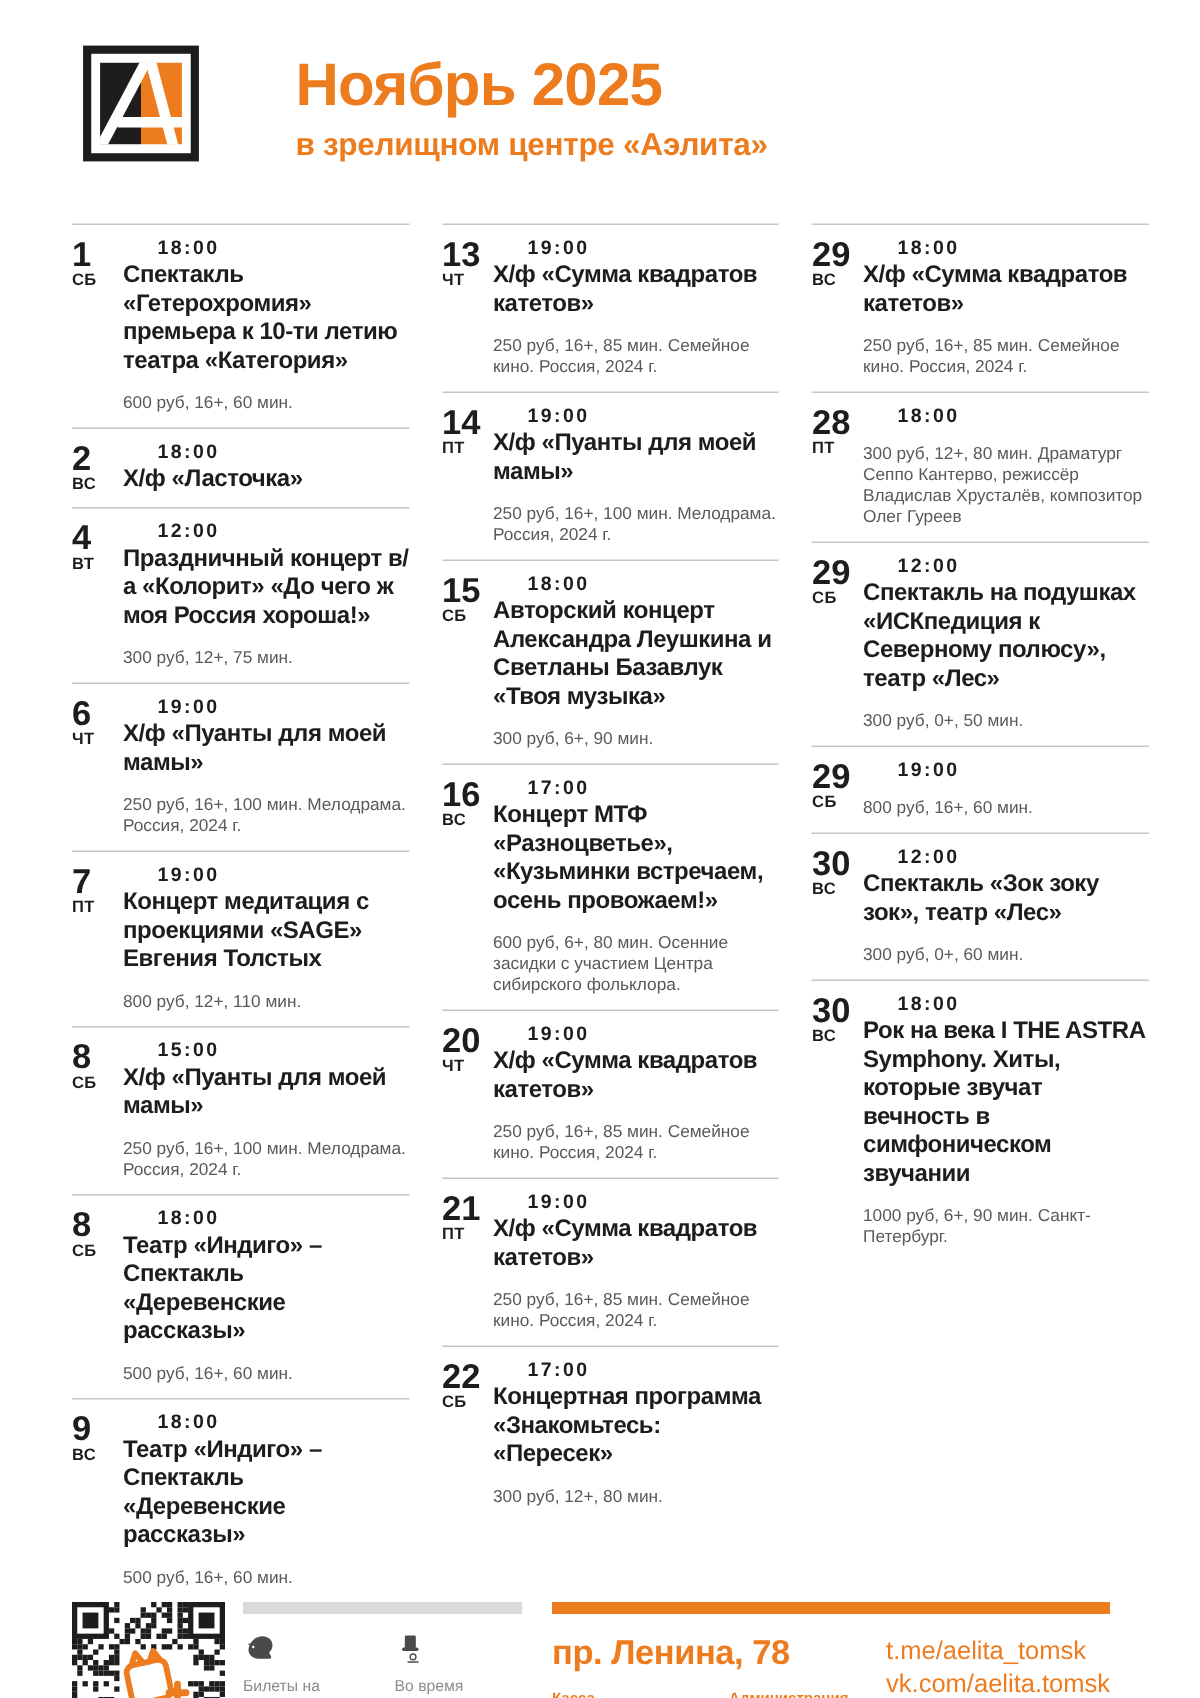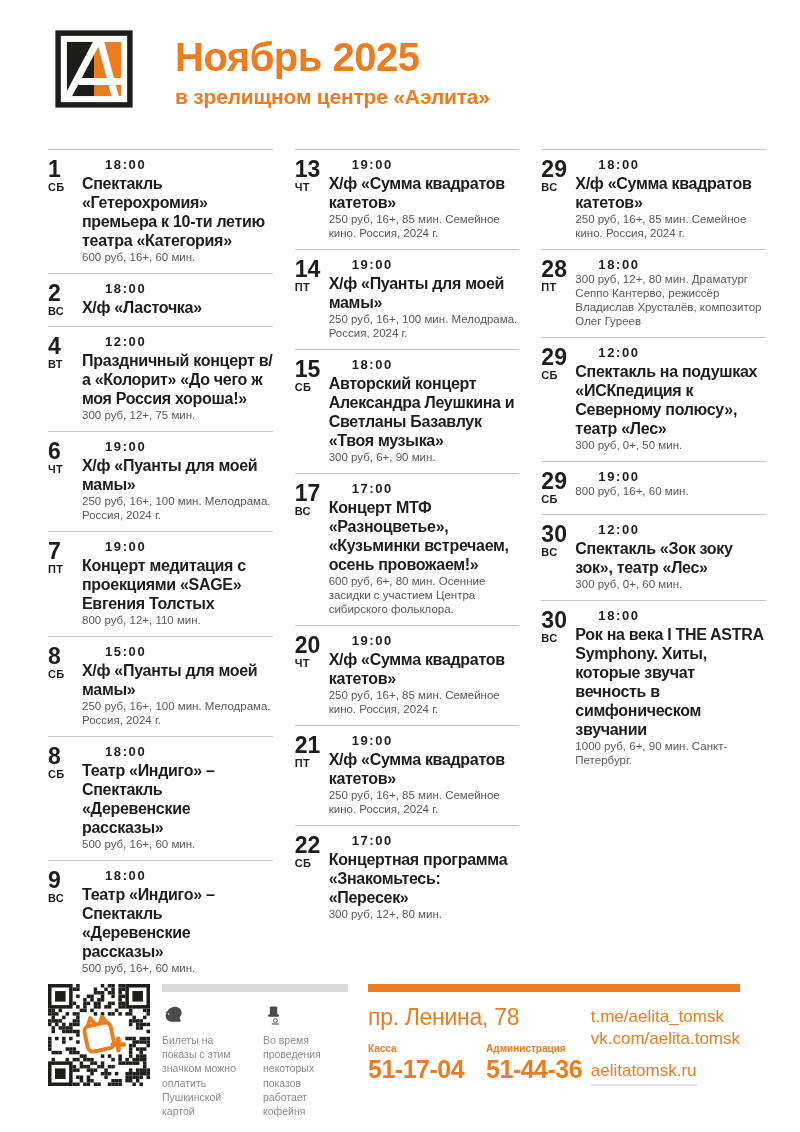--- a/index.html
+++ b/index.html
@@ -2,51 +2,51 @@
 <html style="--accent: #ed7c1f; --ink: #1d1d1b; --muted: #58595b; --note: #8c8c8c; --divider: #c6c6c6; --graybar: #d9d9d9; --icon-gray: #4a4a4a;"><head>
 <meta charset="utf-8">
 <style>
   html,body{margin:0;padding:0;background:#ffffff;}
   .page{
     width:800px;height:1132px;background:#fff;overflow:hidden;
     font-family:"Liberation Sans",sans-serif;color:var(--ink,#1d1d1b);
     display:flex;flex-direction:column;box-sizing:border-box;
   }
   
-  .header{display:flex;align-items:flex-start;gap:42px;padding:30px 40px 0 55px;flex:none;}
+  .header{display:flex;align-items:flex-start;gap:64px;padding:30px 40px 0 55px;flex:none;}
   .logo{width:78px;height:78px;flex:none;}
   .logo svg{width:78px;height:78px;display:block;}
   .titles{padding-top:6px;}
   .page-title{margin:0;font-size:40px;font-weight:bold;letter-spacing:-0.5px;line-height:1.05;color:var(--accent,#ed7c1f);}
   .page-subtitle{margin-top:7px;font-size:21px;font-weight:bold;letter-spacing:-0.2px;color:var(--accent,#ed7c1f);}
   
   .grid{flex:1;display:flex;gap:22px;padding:40px 34px 0 48px;align-items:flex-start;}
   .col{flex:1;min-width:0;}
   .event{display:flex;border-top:1px solid var(--divider,#c6c6c6);padding:8px 0 9px;}
   .day{width:34px;flex:none;}
   .day-num{font-size:23px;font-weight:bold;line-height:22px;}
   .day-wd{font-size:11px;font-weight:bold;margin-top:1px;letter-spacing:0.3px;}
   .ev-body{flex:1;min-width:0;}
   .ev-time{font-size:13px;font-weight:bold;letter-spacing:1.6px;line-height:14px;margin-left:23px;}
   .ev-title{font-size:16px;font-weight:bold;line-height:19px;letter-spacing:-0.3px;margin-top:2px;}
-  .ev-details{font-size:11.5px;line-height:14px;margin-top:0;color:var(--muted,#58595b);}
+  .ev-details{font-size:11.5px;line-height:14px;margin-top:12px;color:var(--muted,#58595b);}
   
   .footer{flex:none;display:flex;align-items:flex-start;gap:12px;padding:0 40px 18px 48px;}
   .qr{width:102px;height:102px;flex:none;}
   .qr svg{width:102px;height:102px;display:block;}
   .notes{width:186px;flex:none;}
   .gray-bar{height:8px;background:var(--graybar,#d9d9d9);margin-bottom:13px;}
   .notes-row{display:flex;gap:16px;}
   .note{flex:1;min-width:0;}
   .note-icon svg{width:22px;height:22px;display:block;}
   .note p{font-size:10.5px;line-height:1.35;margin:6px 0 0;color:var(--note,#8c8c8c);}
   .contact{width:372px;flex:none;margin-left:8px;}
   .orange-bar{height:8px;background:var(--accent,#ed7c1f);margin-bottom:12px;}
   .contact-row{display:flex;justify-content:space-between;}
-  .address{font-size:23px;font-weight:normal;letter-spacing:-0.3px;color:var(--accent,#ed7c1f);}
+  .address{font-size:23px;font-weight:bold;letter-spacing:-0.3px;color:var(--accent,#ed7c1f);}
   .phones{display:flex;gap:22px;margin-top:12px;}
   .phone-label{font-size:10px;font-weight:bold;color:var(--accent,#ed7c1f);}
   .phone-number{font-size:25px;font-weight:bold;letter-spacing:-0.5px;margin-top:1px;color:var(--accent,#ed7c1f);}
   .links{padding-top:2px;}
   .link{font-size:17px;line-height:1.32;color:var(--accent,#ed7c1f);cursor:pointer;}
   .link.site{display:inline-block;margin-top:9px;border-bottom:2px solid #e3e3e3;padding-bottom:2px;}
 </style>
 </head>
 <body>
 
@@ -205,21 +205,21 @@
     </div>
     <div class="ev-body">
       <div class="ev-time">18:00</div>
       <div class="ev-title">Авторский концерт Александра Леушкина и Светланы Базавлук «Твоя музыка»</div>
       <div class="ev-details">300 руб, 6+, 90 мин.</div>
     </div>
   </div>
 
   <div class="event">
     <div class="day">
-      <div class="day-num">17</div>
+      <div class="day-num">16</div>
       <div class="day-wd">ВС</div>
     </div>
     <div class="ev-body">
       <div class="ev-time">17:00</div>
       <div class="ev-title">Концерт МТФ «Разноцветье», «Кузьминки встречаем, осень провожаем!»</div>
       <div class="ev-details">600 руб, 6+, 80 мин. Осенние засидки с участием Центра сибирского фольклора.</div>
     </div>
   </div>
 
   <div class="event">

